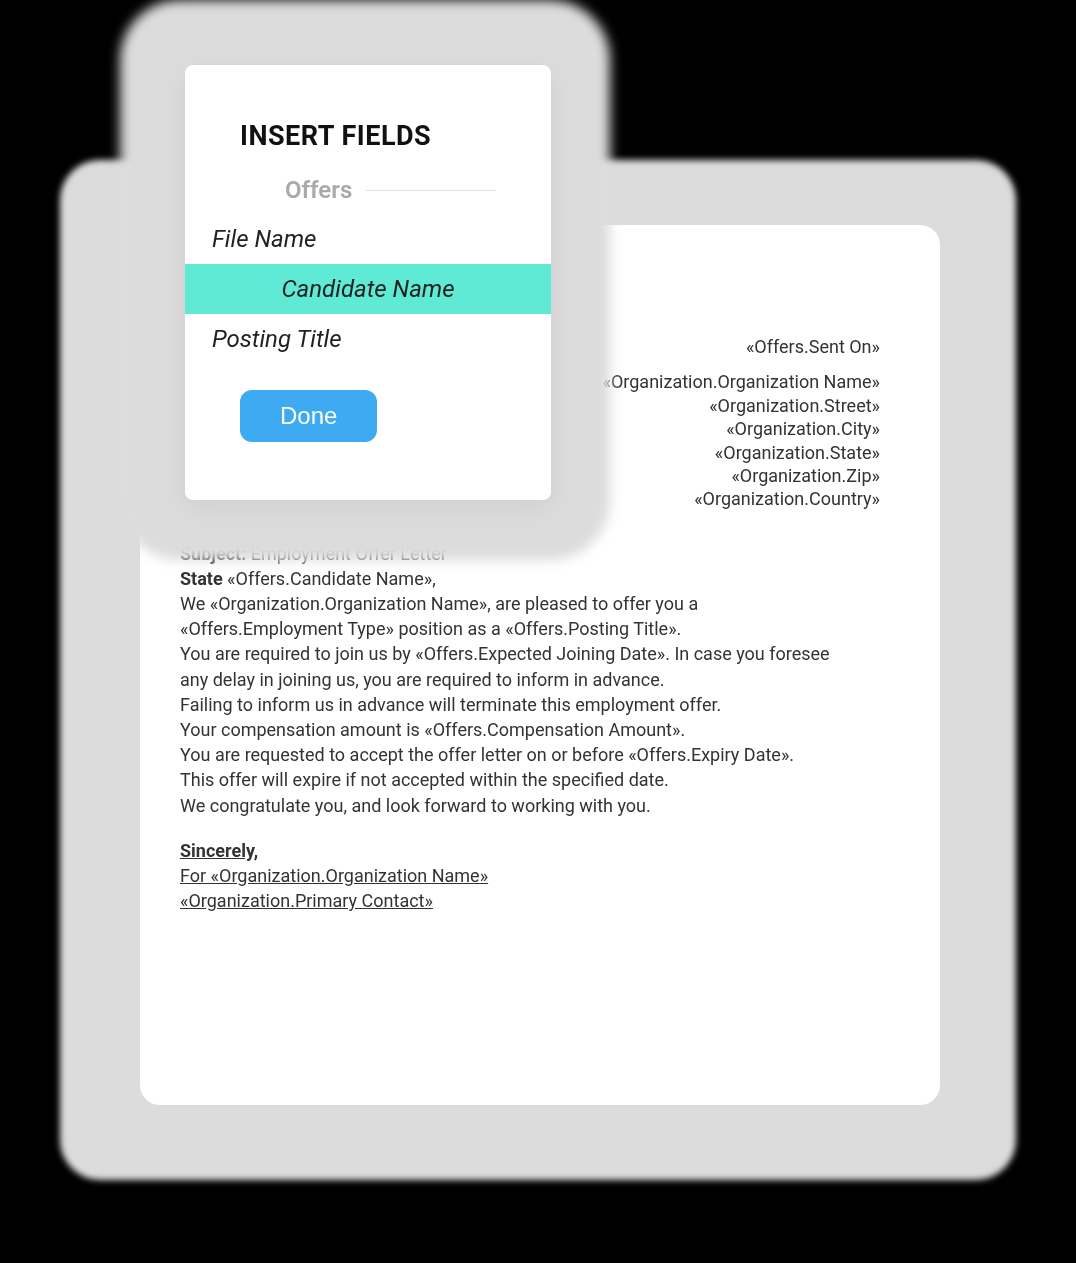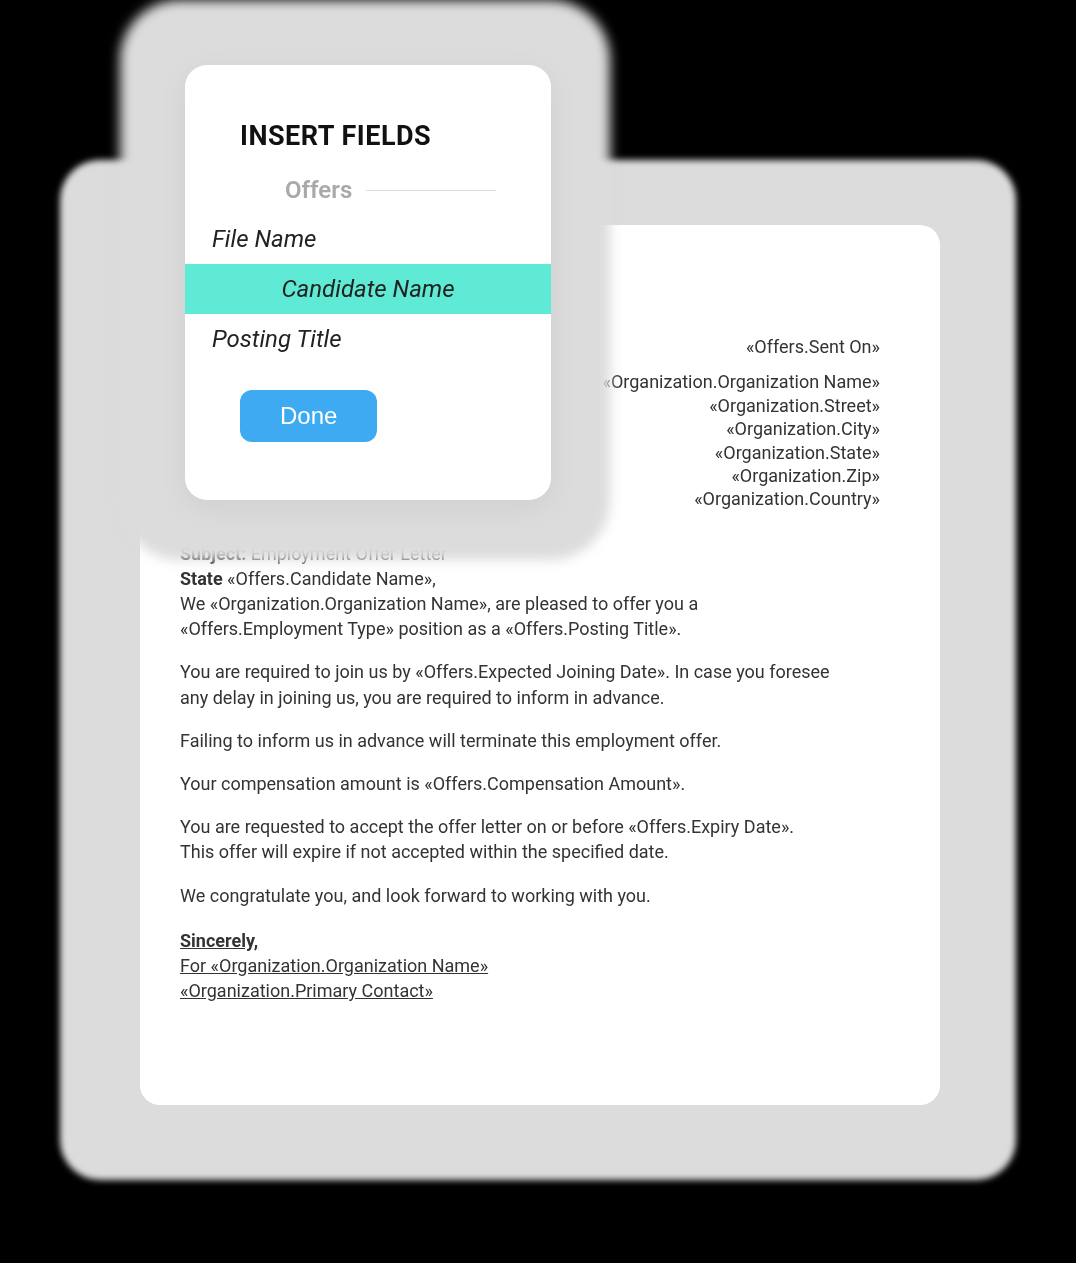--- a/index.html
+++ b/index.html
@@ -44,42 +44,42 @@
       text-align: right;
       margin-bottom: 30px;
     }
     .letter-header-right div { line-height: 1.3; }
     .letter-header-right .gap { height: 12px; }
     .letter-body { color: #333; }
     .letter-body .subject-line { margin-top: 8px; }
     .letter-body .subject-label { font-weight: 700; color:#333; }
     .letter-body .subject-value { color:#555; }
     .letter-body .dear-label { font-weight: 700; }
-    .letter-body p { margin: 18px 0; }
+    .letter-body p { margin: 0 0; }
     .letter-body .tight { margin: 0; }
     .signoff { margin-top: 20px; text-decoration: underline; }
     .signoff .sincerely { font-weight: 700; }
     .popover-shadow {
       position: absolute;
       top: 0px;
       left: 120px;
       width: 490px;
       height: 560px;
       background: #dcdcdc;
       border-radius: 60px;
       filter: blur(6px);
     }
     .popover {
       position: absolute;
       top: 65px;
       left: 185px;
       width: 366px;
       height: 435px;
       background: #fff;
-      border-radius: 22px;
+      border-radius: 8px;
       padding: 55px 0 30px 0;
       box-shadow: 0 8px 30px rgba(0,0,0,0.06);
     }
     .popover-title {
       font-size: 27px;
       font-weight: 700;
       letter-spacing: 0.5px;
       color: #111;
       padding: 0 55px 18px 55px;
     }

